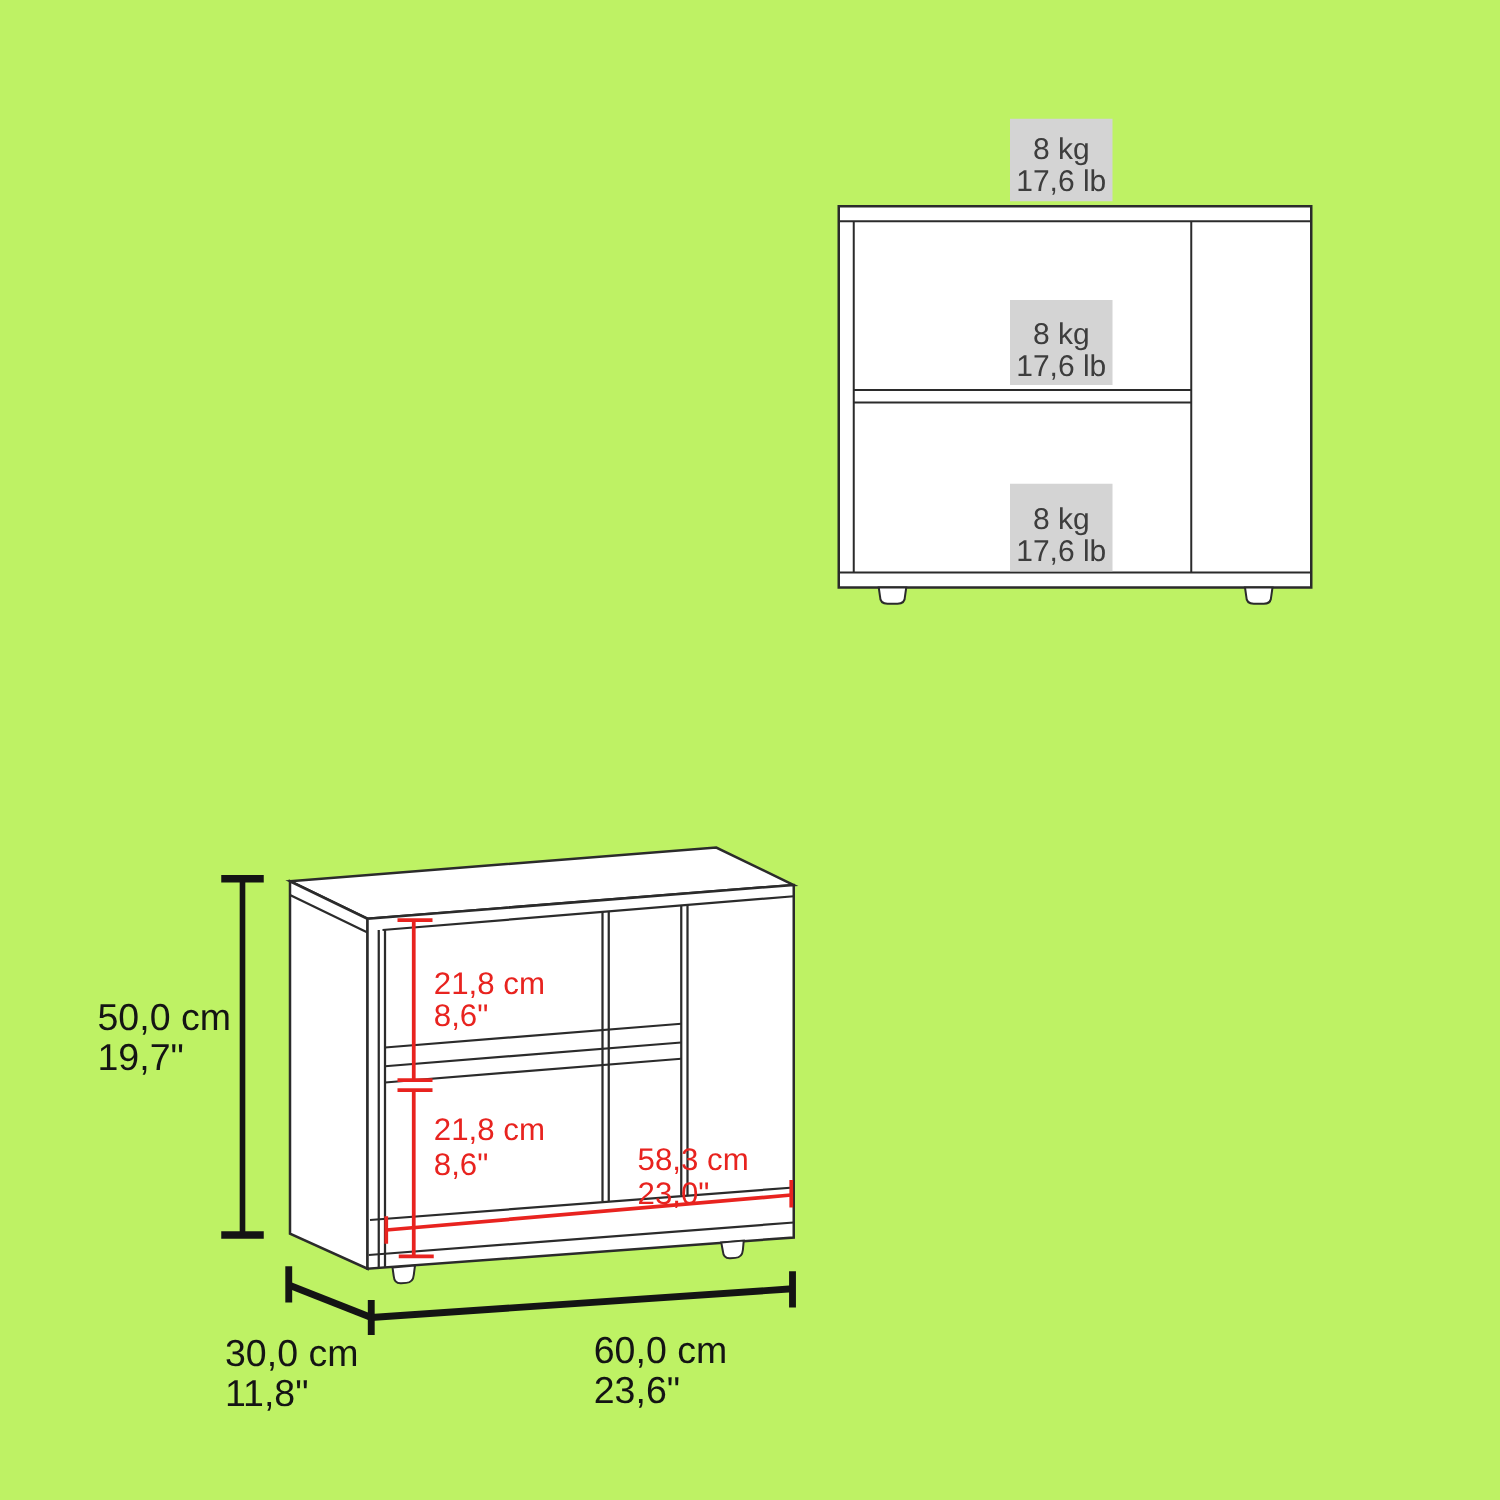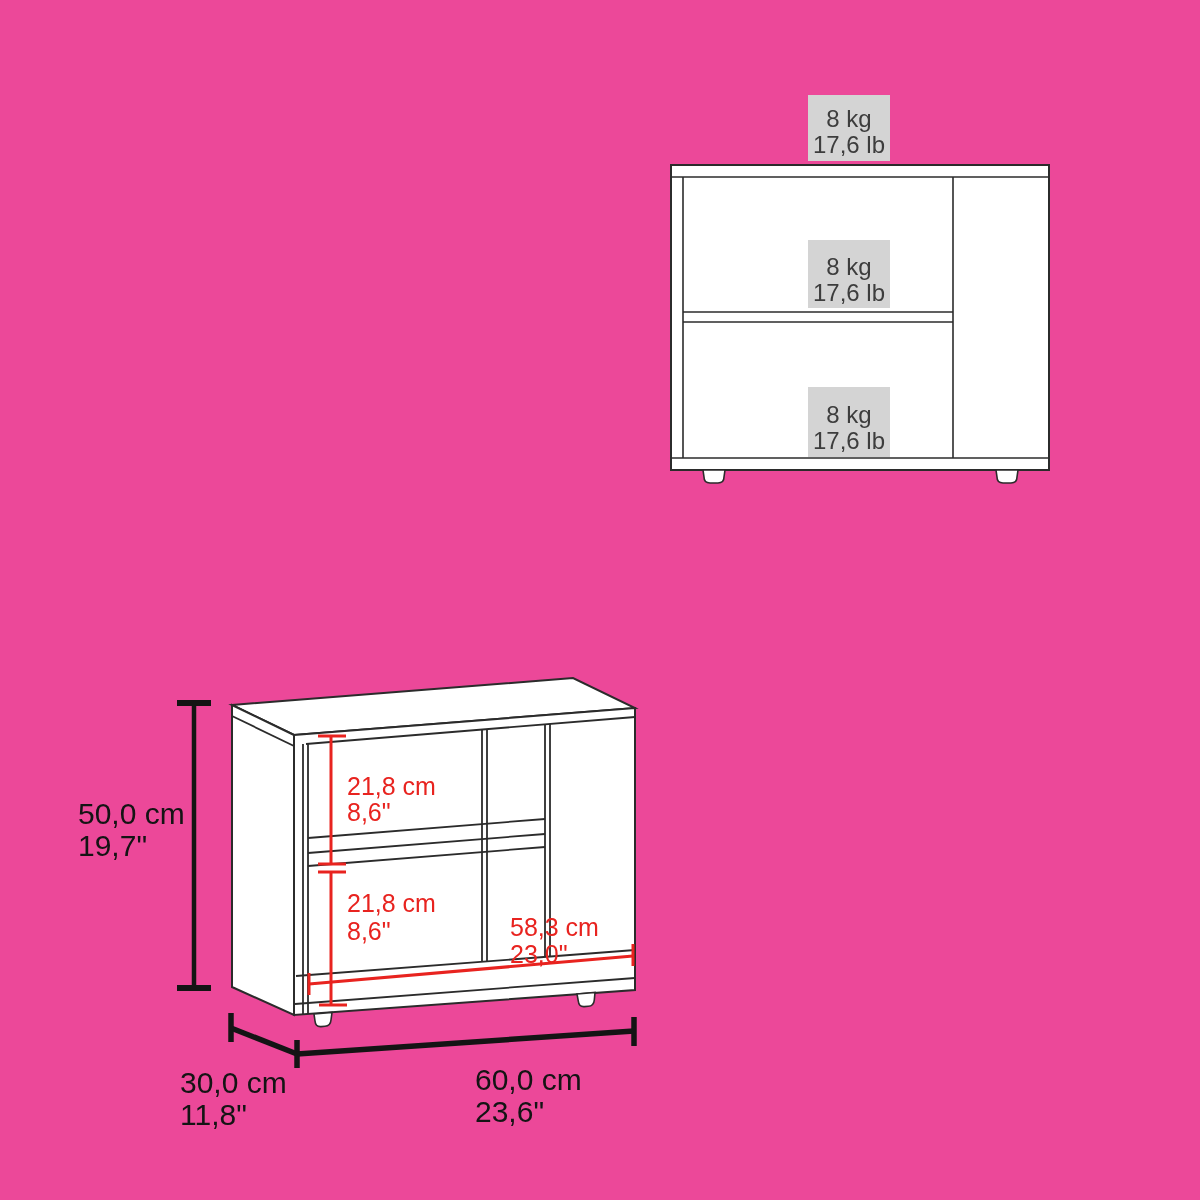--- a/index.html
+++ b/index.html
@@ -7,21 +7,21 @@
     padding: 0;
     background: #ffffff;
     width: 1200px;
     height: 1200px;
     font-family: "Liberation Sans", sans-serif;
   }
   #sheet {
     position: relative;
     width: 1200px;
     height: 1200px;
-    background: #ec4899;
+    background: #bef264;
     text-decoration: underline;
   }
   svg text {
     font-family: "Liberation Sans", sans-serif;
   }
   
   .face {
     fill: #ffffff;
     stroke: var(--cabinet-line, #2b2b2b);
     stroke-width: 2;

